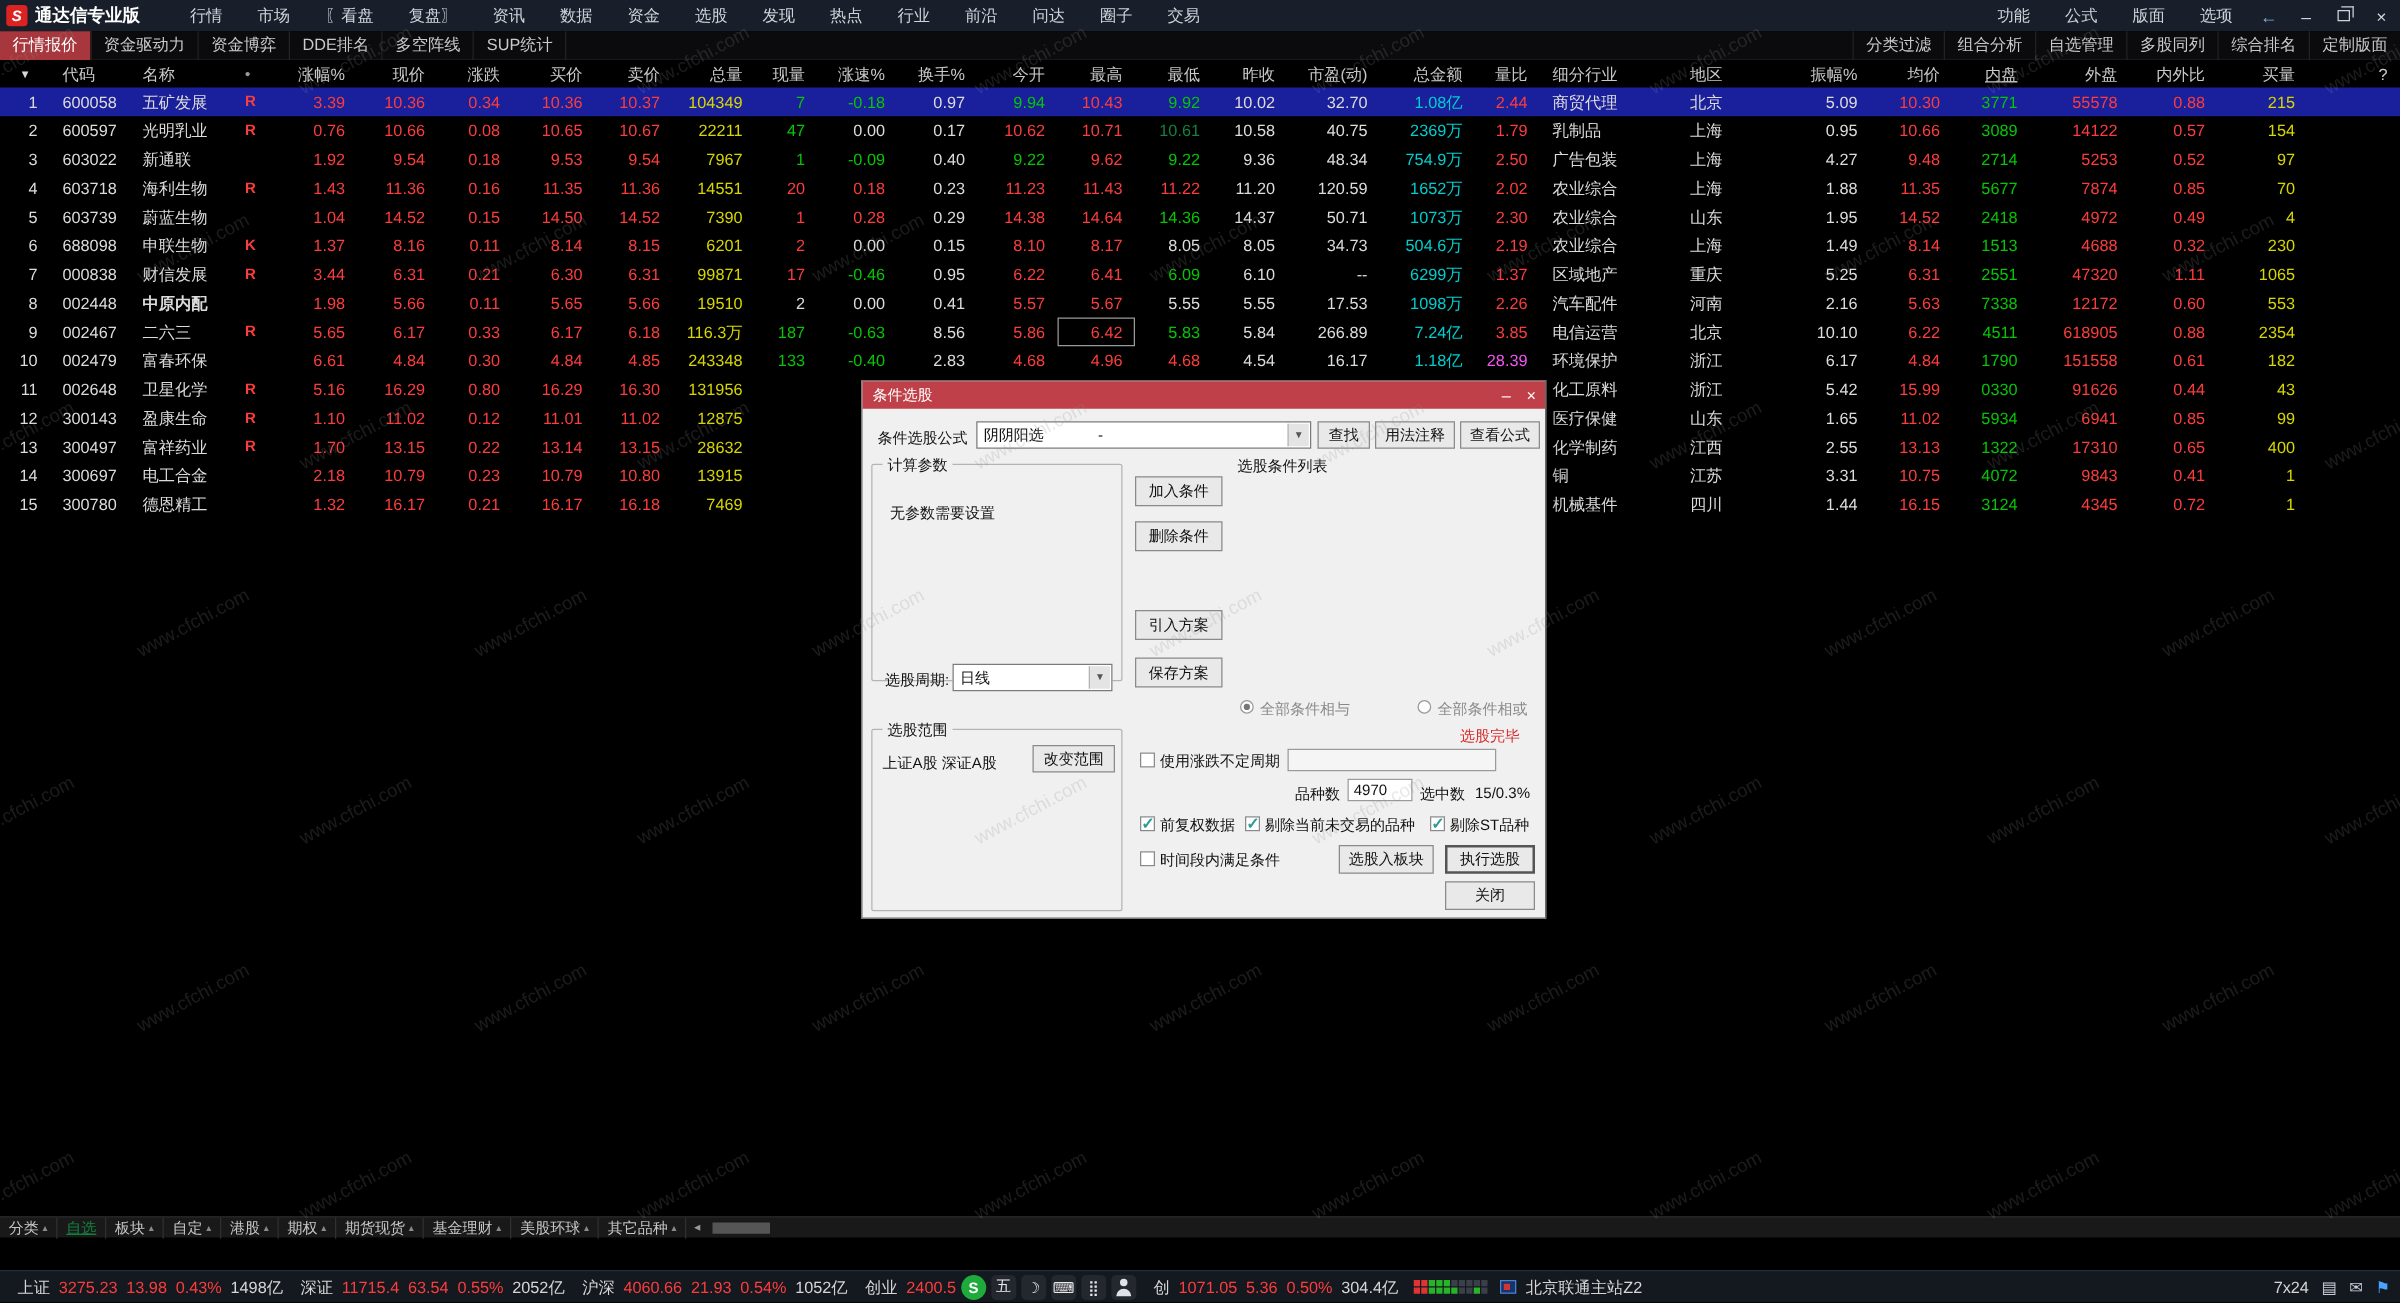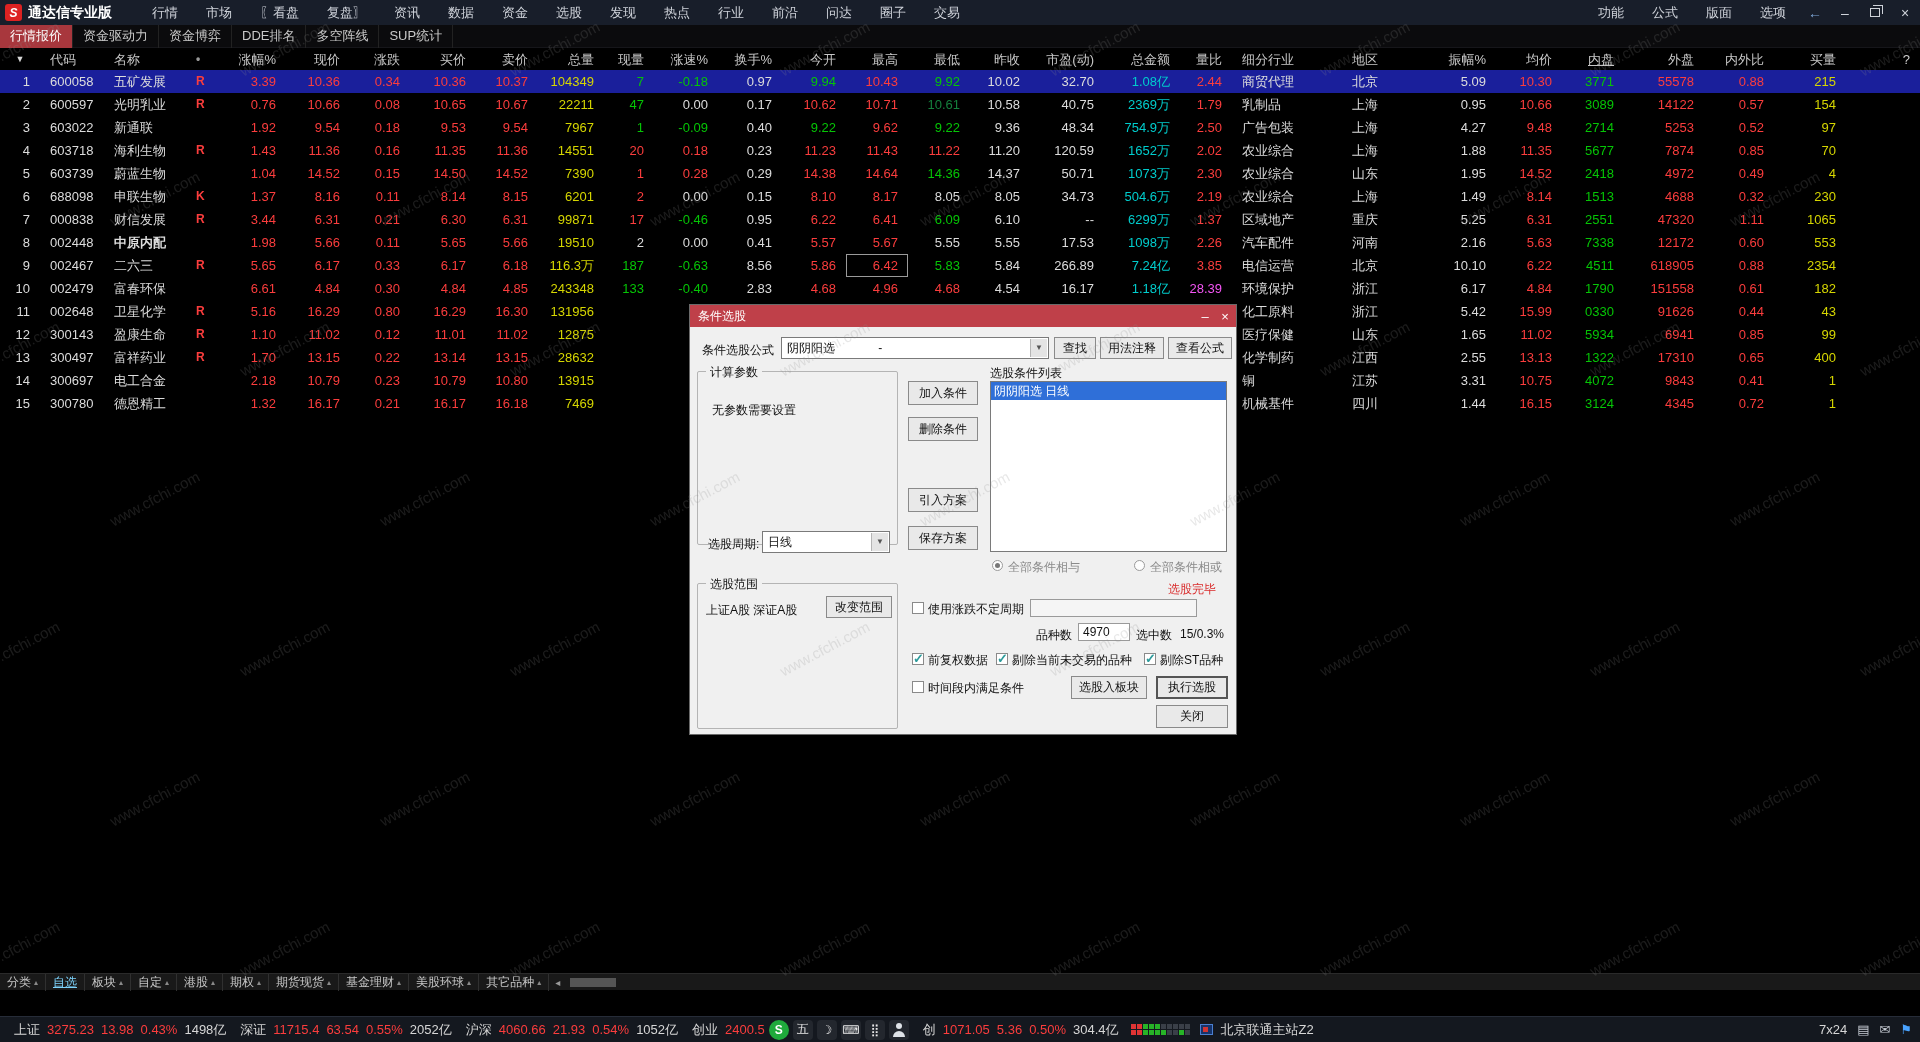--- a/index.html
+++ b/index.html
@@ -65,21 +65,21 @@
   .cb.on:before { content:"\2713"; position:absolute; left:0px; top:-3px; color:#2e9b9b; font-weight:bold; font-size:13px; }
   .gray { color:#8a8a8a; }
   .red-note { color:#d92b2b; }
   .inset { position:absolute; background:#fff; border:1px solid #9a9a9a; }
 
   
   #bottabs { position:absolute; left:0; top:973px; width:1920px; height:17px; background:#191919;
     display:flex; align-items:center; font-size:12px; color:#c6c6c6; border-top:1px solid #2a2a2a;}
   .btab { padding:0 7px; height:17px; display:flex; align-items:center; gap:3px; border-right:1px solid #303030; }
   .btab .arr { font-size:8px; color:#8a8a8a; }
-  .btab.active { color:#7dd3fc;text-decoration:underline; }
+  .btab.active { color:#15803d;text-decoration:underline; }
   #btab-left-arrow { padding:0 6px; color:#9a9a9a; font-size:10px; }
   #btab-thumb { width:46px; height:9px; background:#555; margin-left:4px; }
 
   
   #statusbar { position:absolute; left:0; top:1016px; width:1920px; height:26px; background:#14181f;
     display:flex; align-items:center; font-size:13px; color:#d6d6d6; border-top:1px solid #262c38; }
   .sb-group { display:flex; gap:7px; margin-left:14px; white-space:nowrap; align-items:center;}
   .sb-red { color:#fb3d3d; } .sb-white { color:#d6d6d6; }
   .sb-icon { width:20px; height:20px; margin-left:4px; border-radius:4px; background:#23272e;
     display:flex; align-items:center; justify-content:center; color:#e8e8e8; font-size:12px; }
@@ -143,20 +143,28 @@
   <div id="toolbar">
     <span id="toolbar-tabs" style="display: flex;">
         <div class="tb-tab active">行情报价</div>
         <div class="tb-tab">资金驱动力</div>
         <div class="tb-tab">资金博弈</div>
         <div class="tb-tab">DDE排名</div>
         <div class="tb-tab">多空阵线</div>
         <div class="tb-tab">SUP统计</div>
       </span>
     <div id="toolbar-spacer"></div>
+    <span id="toolbar-right" style="display: flex;">
+        <div class="tb-right">分类过滤</div>
+        <div class="tb-right">组合分析</div>
+        <div class="tb-right">自选管理</div>
+        <div class="tb-right">多股同列</div>
+        <div class="tb-right">综合排名</div>
+        <div class="tb-right">定制版面</div>
+      </span>
   </div>
 
   <div id="grid">
       <div class="trow thead">
         <span class="cell ctr" style="width: 40px; color: rgb(216, 216, 216); font-size: 9px;">▼</span>
         <span class="cell lft" style="width: 64px; color: rgb(200, 200, 200);">代码</span>
         <span class="cell lft" style="width: 78px; color: rgb(200, 200, 200);">名称</span>
         <span class="cell flagcell" style="width: 40px; color: rgb(154, 154, 154);">•</span>
         <span class="cell num" style="width: 64px; color: rgb(200, 200, 200);">涨幅%</span>
         <span class="cell num" style="width: 64px; color: rgb(200, 200, 200);">现价</span>
@@ -683,23 +691,20 @@
       <span style="position:absolute; left:8px; top:18px;">上证A股 深证A股</span>
       <div class="btn" style="left:128px; top:12px; width:66px; height:22px; position:absolute;">改变范围</div>
     </div>
 
     <div class="btn" style="left:218px; top:76px; width:70px; height:24px;">加入条件</div>
     <div class="btn" style="left:218px; top:112px; width:70px; height:24px;">删除条件</div>
     <div class="btn" style="left:218px; top:183px; width:70px; height:24px;">引入方案</div>
     <div class="btn" style="left:218px; top:221px; width:70px; height:24px;">保存方案</div>
 
     <span class="dlbl" style="left:300px; top:60px;">选股条件列表</span>
-    <div id="dlg-list">
-        <div class="list-item selected">阴阴阳选  日线</div>
-      </div>
 
     <span class="radio on" style="left:302px; top:255px;"></span>
     <span class="dlbl gray" style="left:318px; top:254px;">全部条件相与</span>
     <span class="radio" style="left:444px; top:255px;"></span>
     <span class="dlbl gray" style="left:460px; top:254px;">全部条件相或</span>
 
     <span class="dlbl red-note" style="left:478px; top:276px;">选股完毕</span>
 
     <span class="cb" style="left:222px; top:297px;"></span>
     <span class="dlbl" style="left:238px; top:296px;">使用涨跌不定周期</span>

